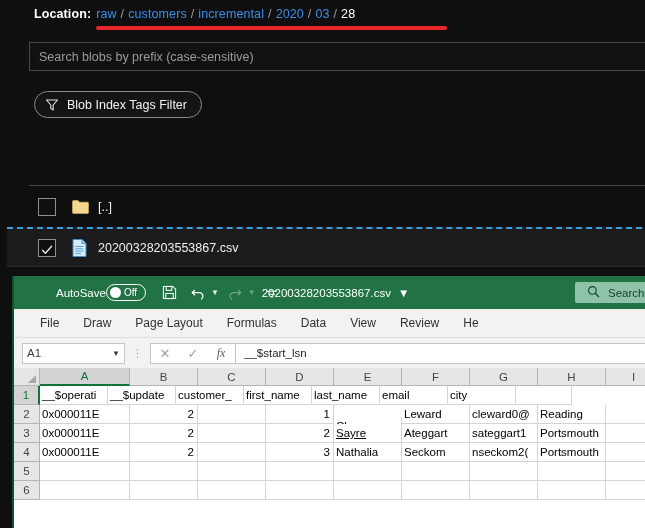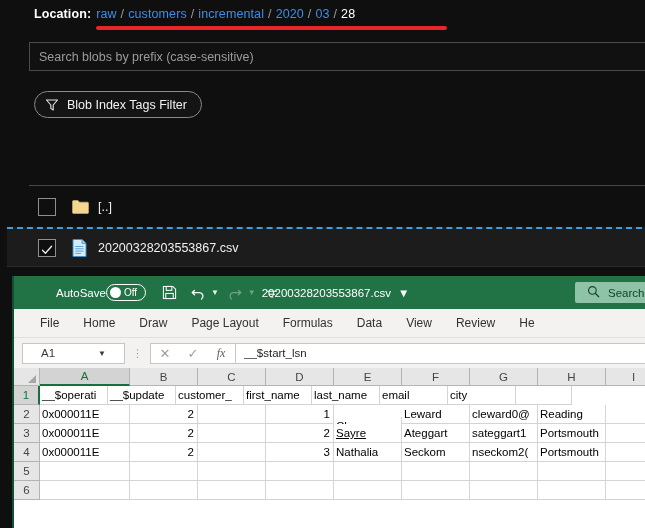--- a/index.html
+++ b/index.html
@@ -161,21 +161,21 @@
   }
 
   .xl-formulabar {
     height: 30px; background: #f3f2f1;
     display: flex; align-items: center; padding: 0 0 0 8px; gap: 0;
   }
   .namebox {
     width: 103px; height: 21px; background: #ffffff;
     border: 1px solid #c8c6c4;
     display: flex; align-items: center; justify-content: space-between;
-    padding: 0 18px; font-size: 11.5px; color: #3b3a39; cursor: pointer;
+    padding: 0 4px; font-size: 11.5px; color: #3b3a39; cursor: pointer;
   }
   .namebox-caret { font-size: 8px; color: #3b3a39; }
   .fb-grip { margin: 0 7px; color: #a19f9d; font-size: 11px; letter-spacing: 0; }
   .fb-icons {
     display: flex; align-items: center; gap: 0;
     height: 21px; border: 1px solid #c8c6c4; background: #ffffff;
   }
   .fb-icon {
     width: 28px; height: 19px; display: flex; align-items: center; justify-content: center;
     color: #a19f9d; font-size: 13px; cursor: pointer;
@@ -346,21 +346,20 @@
             <circle cx="5.8" cy="5.8" r="4.1" fill="none" stroke="#12422a" stroke-width="1.2"></circle>
             <line x1="8.9" y1="8.9" x2="12.6" y2="12.6" stroke="#12422a" stroke-width="1.3" stroke-linecap="round"></line>
           </svg>
         </span>
         <span class="xl-search-text">Search</span>
       </div>
     </div>
 
     <div class="xl-ribbon-tabs" id="ribbon-tabs">
         <div class="xl-tab">File</div>
-        <div class="xl-tab">Home</div>
         <div class="xl-tab">Draw</div>
         <div class="xl-tab">Page Layout</div>
         <div class="xl-tab">Formulas</div>
         <div class="xl-tab">Data</div>
         <div class="xl-tab">View</div>
         <div class="xl-tab">Review</div>
         <div class="xl-tab">He</div>
       </div>
 
     <div class="xl-formulabar">

